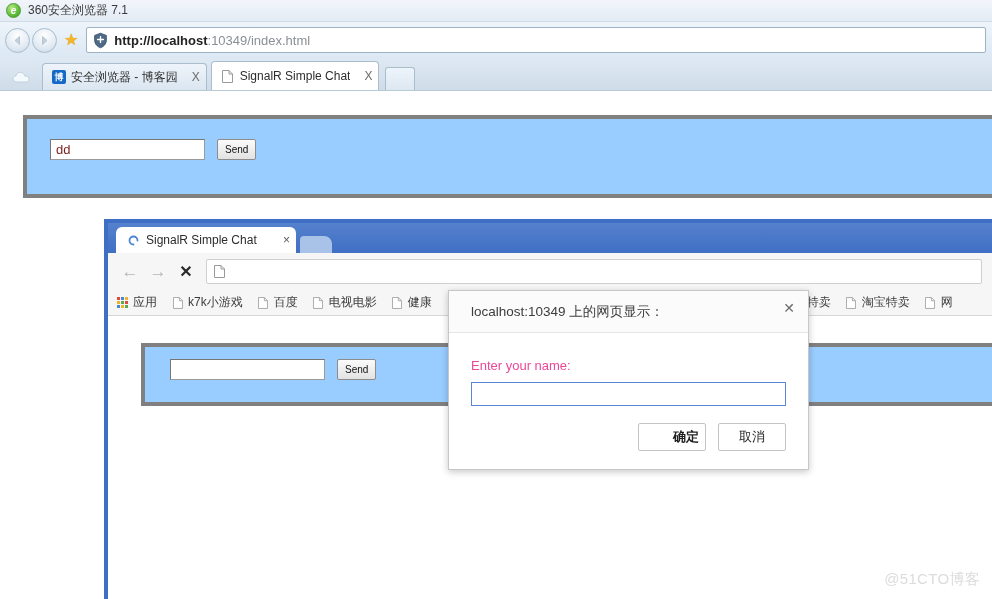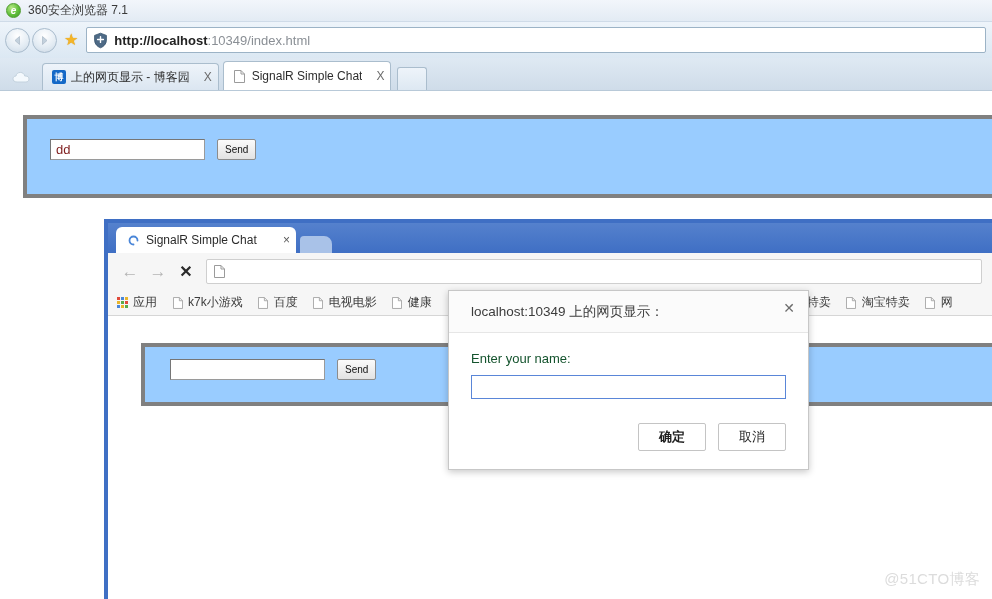--- a/index.html
+++ b/index.html
@@ -174,34 +174,34 @@
     border-bottom: 1px solid #e6e6e6;
     display: flex; align-items: center; padding-left: 22px;
   }
   .dlg-title { font-size: 13.5px; color: #3c3c3c; white-space: nowrap; }
   .dlg-close {
     position: absolute; right: 10px; top: 8px; width: 18px; height: 18px;
     display: flex; align-items: center; justify-content: center;
     color: #6c6c6c; font-size: 14px; cursor: default;
   }
   .dlg-body { padding: 18px 22px 0 22px; }
-  .dlg-label { font-size: 13px; color: #14532d; margin-bottom: 9px; }
+  .dlg-label { font-size: 13px; color: #ec4899; margin-bottom: 9px; margin-top: 7px; }
   .dlg-input {
     width: 100%; height: 24px; border: 1px solid #5a86d8;
     background: #ffffff; font-family: "Liberation Sans", sans-serif;
     font-size: 13px; color: #000; padding: 0 4px; outline: none;
   }
   .dlg-footer { position: absolute; left: 0; bottom: 18px; width: 100%; display: flex; justify-content: flex-end; padding-right: 22px; }
   .dlg-btn {
     min-width: 68px; height: 28px; background: #ffffff;
     border: 1px solid #c4c4c4; border-radius: 2px;
     font-family: "Liberation Sans", sans-serif; font-size: 13px; color: #1e1e1e;
     margin-left: 12px; cursor: default;
   }
-  .dlg-btn.primary { font-weight: bold; }
+  .dlg-btn.primary { font-weight: bold; text-align: right; }
 
   .watermark {
     position: absolute; right: 12px; bottom: 10px;
     font-size: 15px; color: #dcdcdc; white-space: nowrap; letter-spacing: 0.3px; text-align: right;
   }
 </style>
 </head>
 <body>
 
 <div id="root">
@@ -240,21 +240,21 @@
 
     <div class="b360-tabbar">
       <div class="cloud-btn">
         <svg width="22" height="14" viewBox="0 0 22 14">
           <path d="M5 12 C2.2 12 1 10.4 1 8.8 C1 7.3 2.3 6 4 6 C4.2 4 6 2.4 8.3 2.4 C10.6 2.4 12.5 4 12.8 6.1 C13.2 6 13.5 6 13.8 6 C15.6 6 17 7.3 17 9 C17 10.7 15.7 12 14 12 Z" fill="#f4f9fd" stroke="#c3d2de" stroke-width="1"></path>
         </svg>
       </div>
 
       <div class="b360-tab inactive">
         <span class="tabfav blogicon">博</span>
-        <span class="tab-label">上的网页显示 - 博客园</span>
+        <span class="tab-label">安全浏览器 - 博客园</span>
         <span class="tabclose">X</span>
       </div>
 
       <div class="b360-tab active">
         <span class="tabfav">
           <svg width="11" height="13" viewBox="0 0 11 13">
             <path d="M0.5 0.5 H7 L10.5 4 V12.5 H0.5 Z" fill="#ffffff" stroke="#9b9b9b" stroke-width="1"></path>
             <path d="M7 0.5 V4 H10.5" fill="none" stroke="#9b9b9b" stroke-width="1"></path>
           </svg>
         </span>

